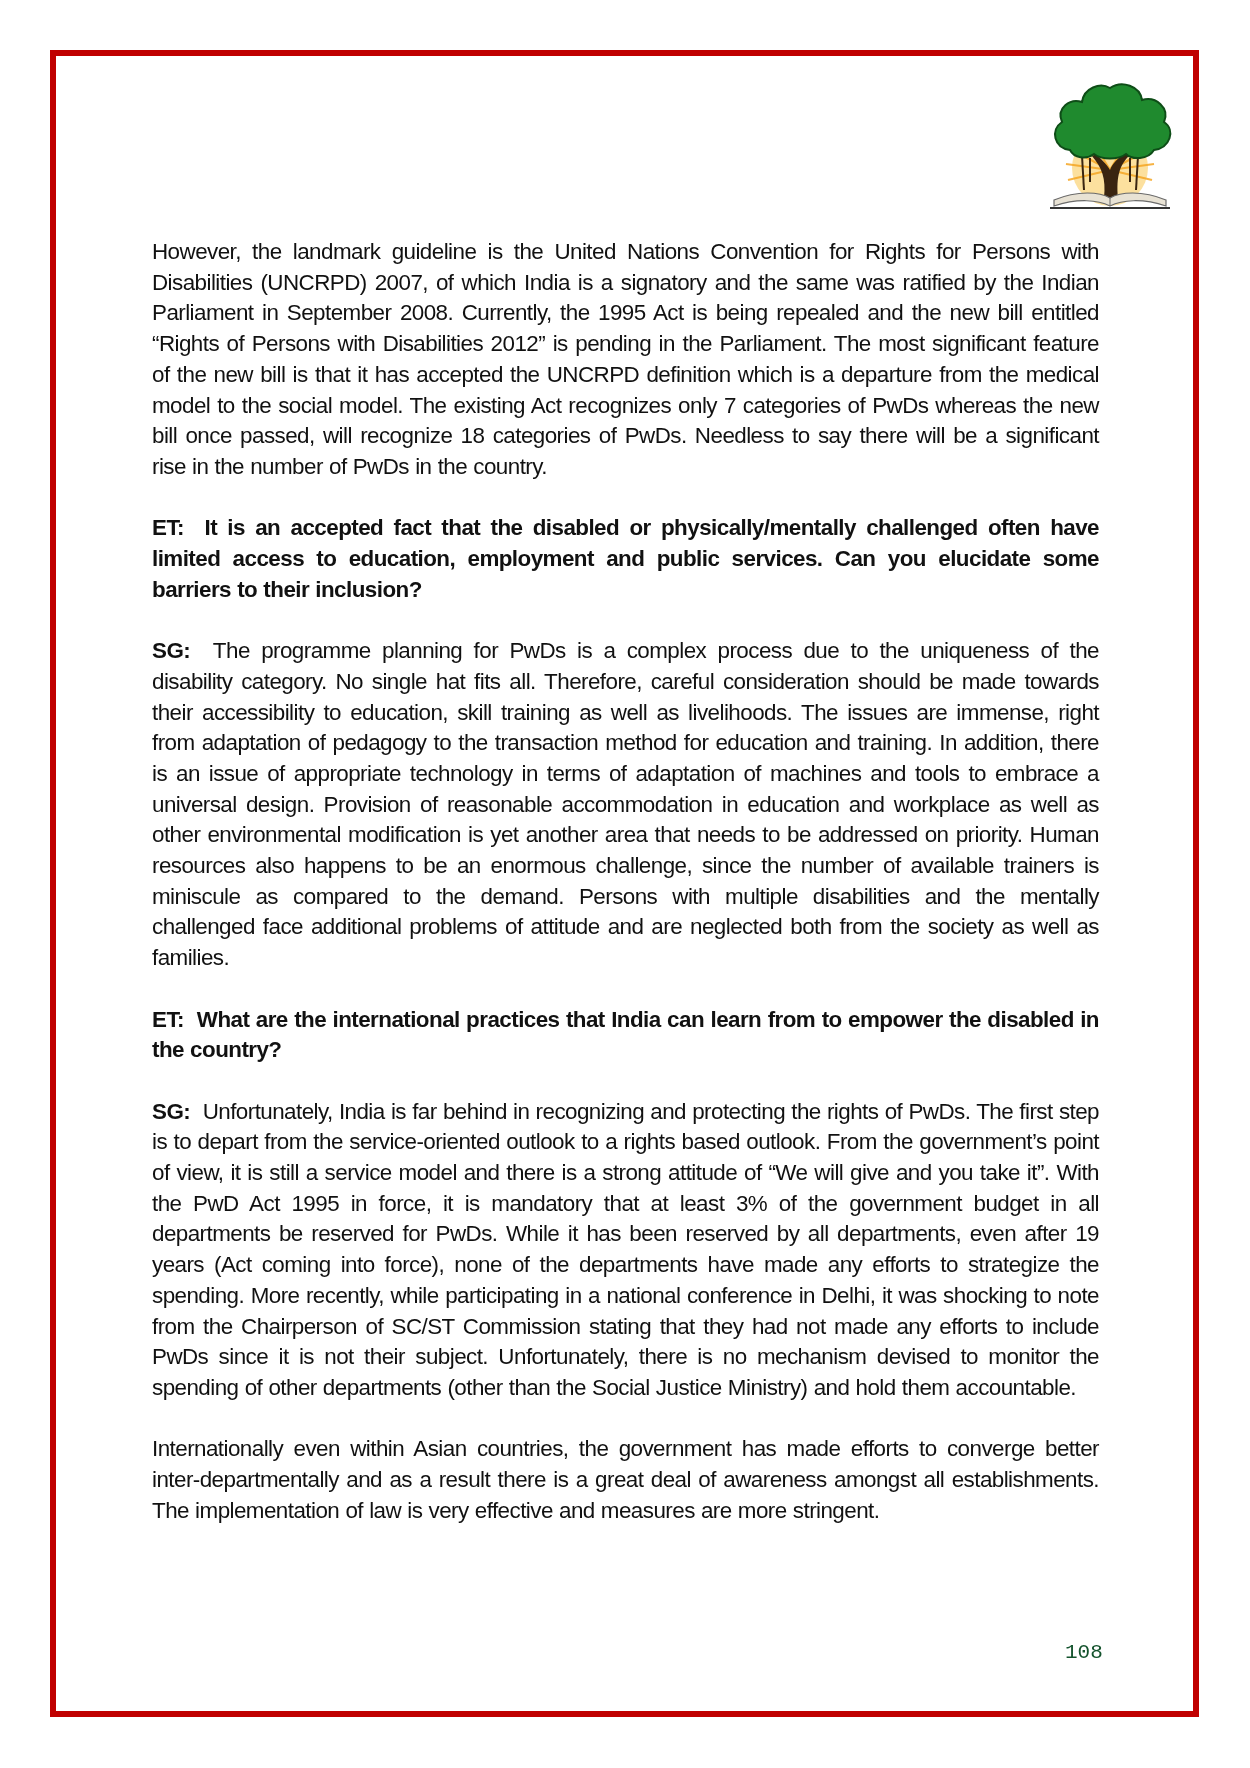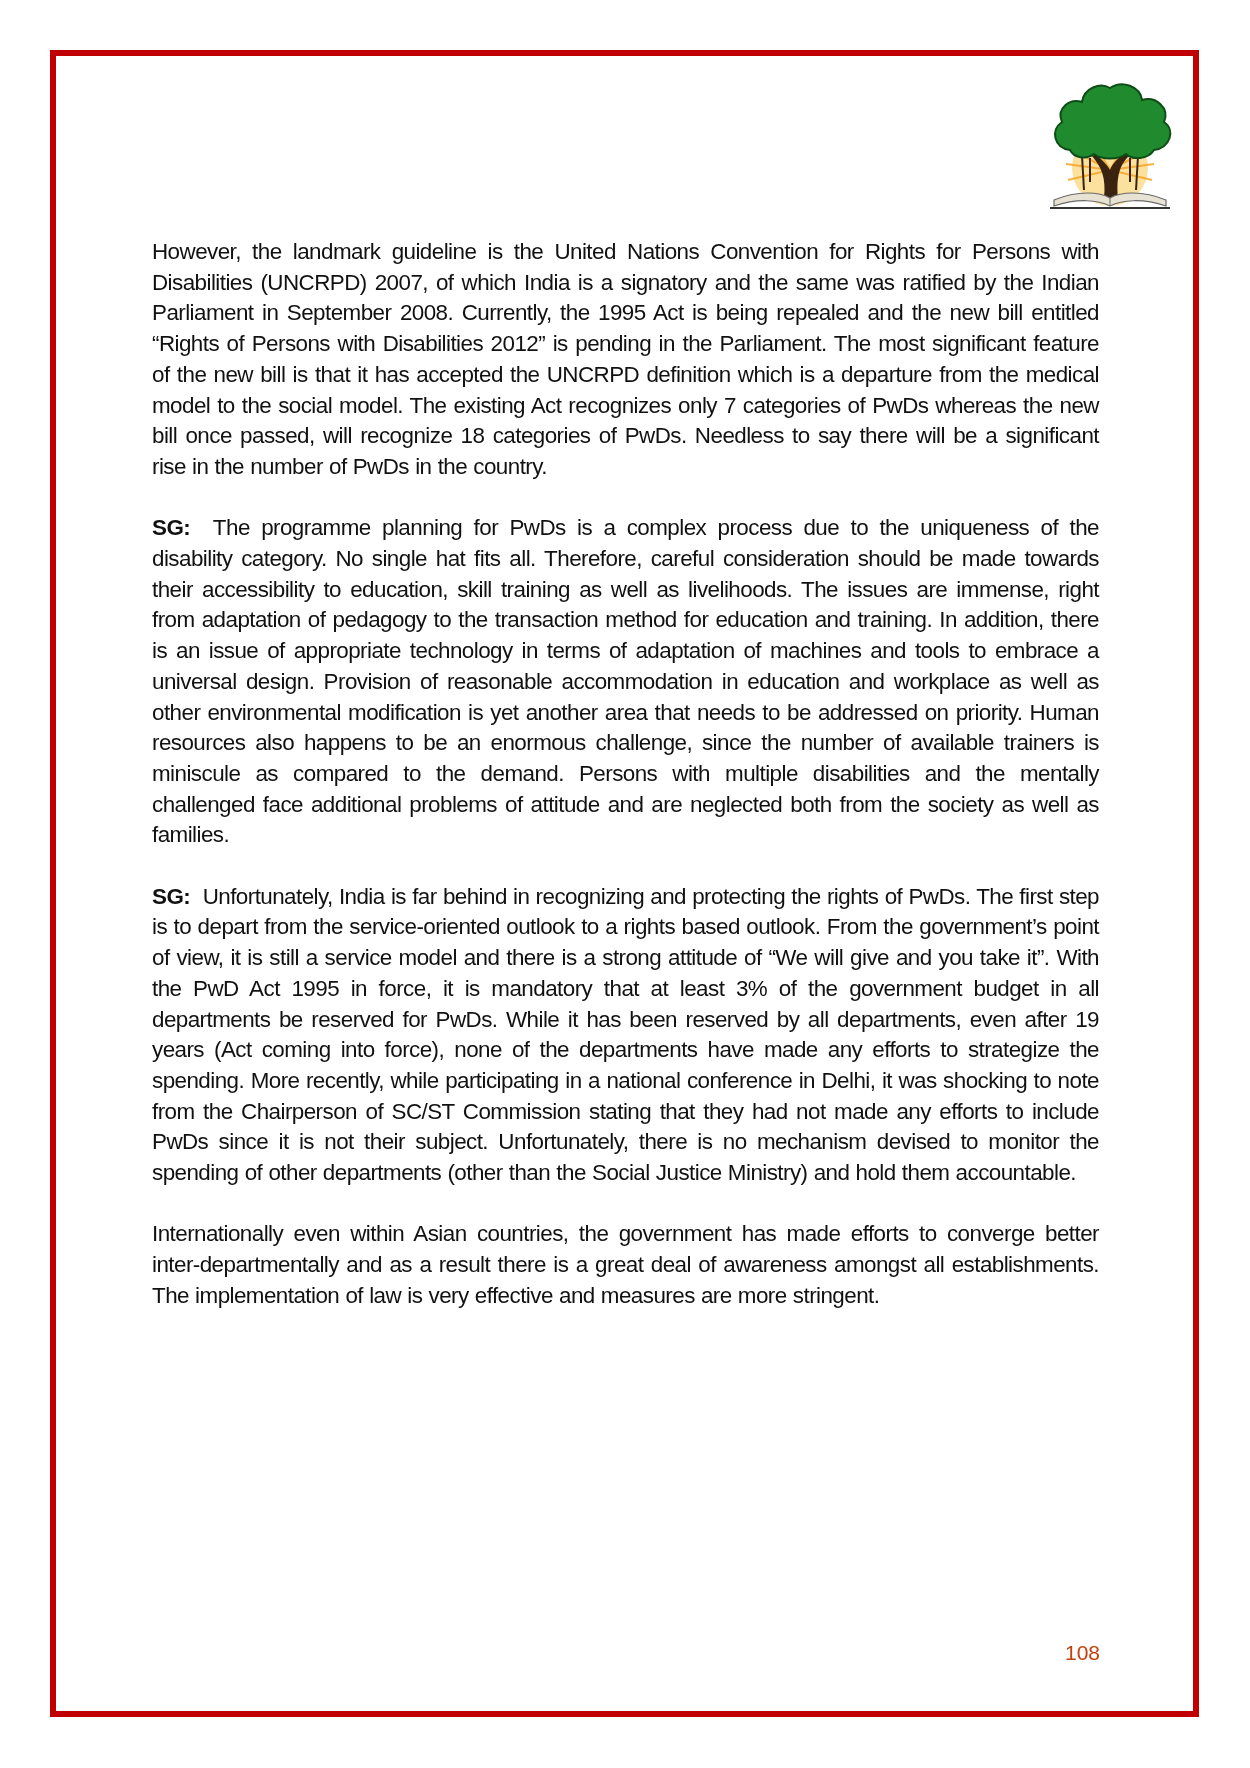--- a/index.html
+++ b/index.html
@@ -50,22 +50,22 @@
       font-weight: bold;
     }
     .tag {
       font-weight: bold;
     }
     .page-number {
       position: absolute;
       left: 1065px;
       top: 1641px;
       font-size: 21px;
-      font-family: Liberation Sans, sans-serif;
-      color: #c2410c;
+      font-family: Liberation Mono, monospace;
+      color: #14532d;
     }
   </style>
 </head>
 <body>
 
 <div class="page-border" style="border-color: rgb(192, 0, 0);"></div>
 
 <div class="logo">
   <svg width="170" height="135" viewBox="0 0 170 135" xmlns="http://www.w3.org/2000/svg">
     <g>
@@ -98,22 +98,28 @@
       <line x1="80" y1="120" x2="80" y2="128" stroke="#6b6b6b" stroke-width="1"></line>
       <line x1="20" y1="130" x2="140" y2="130" stroke="#333333" stroke-width="2"></line>
     </g>
   </svg>
 </div>
 
 <div class="content">
   <p class="body">
     <span>However, the landmark guideline is the United Nations Convention for Rights for Persons with Disabilities (UNCRPD) 2007, of which India is a signatory and the same was ratified by the Indian Parliament in September 2008. Currently, the 1995 Act is being repealed and the new bill entitled “Rights of Persons with Disabilities 2012” is pending in the Parliament. The most significant feature of the new bill is that it has accepted the UNCRPD definition which is a departure from the medical model to the social model. The existing Act recognizes only 7 categories of PwDs whereas the new bill once passed, will recognize 18 categories of PwDs. Needless to say there will be a significant rise in the number of PwDs in the country.</span>
   </p>
+  <p class="q">
+    <span class="tag">ET:</span>&nbsp;&nbsp;<span>It is an accepted fact that the disabled or physically/mentally challenged often have limited access to education, employment and public services. Can you elucidate some barriers to their inclusion?</span>
+  </p>
   <p class="a">
     <span class="tag">SG:</span>&nbsp;&nbsp;<span>The programme planning for PwDs is a complex process due to the uniqueness of the disability category. No single hat fits all. Therefore, careful consideration should be made towards their accessibility to education, skill training as well as livelihoods. The issues are immense, right from adaptation of pedagogy to the transaction method for education and training. In addition, there is an issue of appropriate technology in terms of adaptation of machines and tools to embrace a universal design. Provision of reasonable accommodation in education and workplace as well as other environmental modification is yet another area that needs to be addressed on priority. Human resources also happens to be an enormous challenge, since the number of available trainers is miniscule as compared to the demand. Persons with multiple disabilities and the mentally challenged face additional problems of attitude and are neglected both from the society as well as families.</span>
+  </p>
+  <p class="q">
+    <span class="tag">ET:</span>&nbsp;&nbsp;<span>What are the international practices that India can learn from to empower the disabled in the country?</span>
   </p>
   <p class="a">
     <span class="tag">SG:</span>&nbsp;&nbsp;<span>Unfortunately, India is far behind in recognizing and protecting the rights of PwDs. The first step is to depart from the service-oriented outlook to a rights based outlook. From the government’s point of view, it is still a service model and there is a strong attitude of “We will give and you take it”. With the PwD Act 1995 in force, it is mandatory that at least 3% of the government budget in all departments be reserved for PwDs. While it has been reserved by all departments, even after 19 years (Act coming into force), none of the departments have made any efforts to strategize the spending. More recently, while participating in a national conference in Delhi, it was shocking to note from the Chairperson of SC/ST Commission stating that they had not made any efforts to include PwDs since it is not their subject. Unfortunately, there is no mechanism devised to monitor the spending of other departments (other than the Social Justice Ministry) and hold them accountable.</span>
   </p>
   <p class="body">
     <span>Internationally even within Asian countries, the government has made efforts to converge better inter-departmentally and as a result there is a great deal of awareness amongst all establishments. The implementation of law is very effective and measures are more stringent.</span>
   </p>
 </div>
 
 <div class="page-number">108</div>

